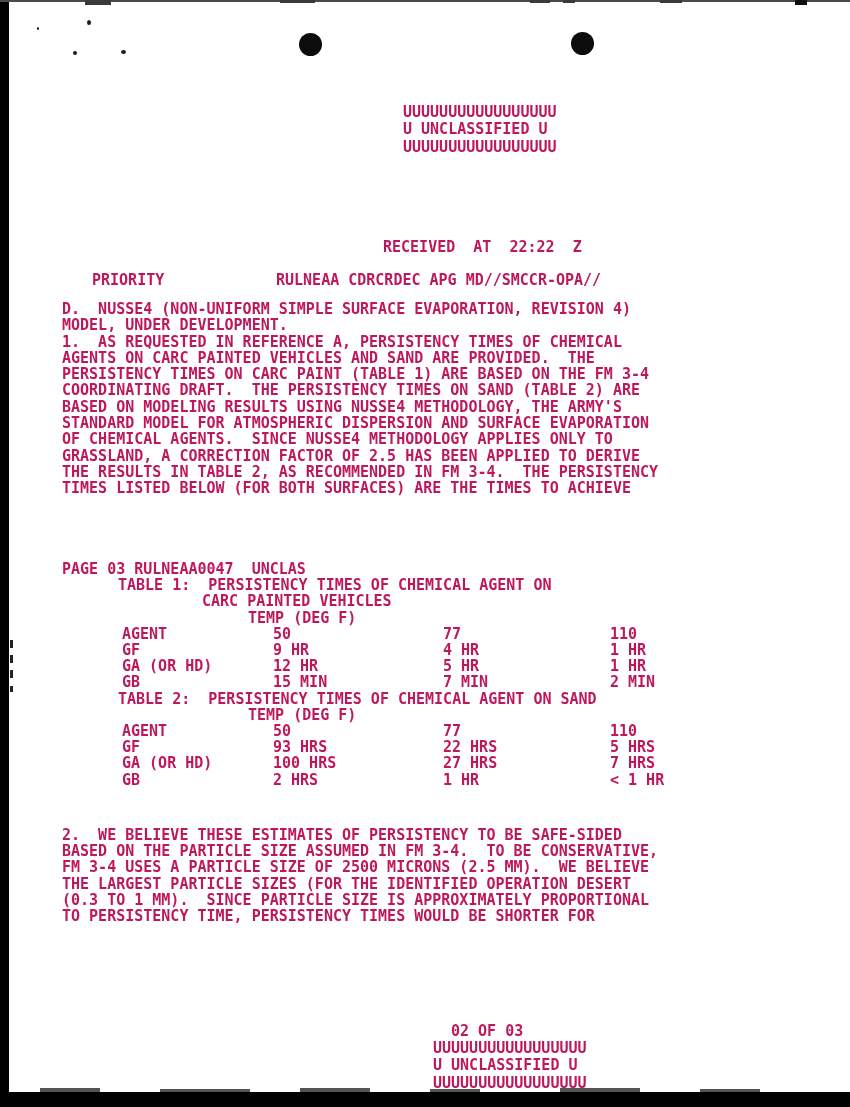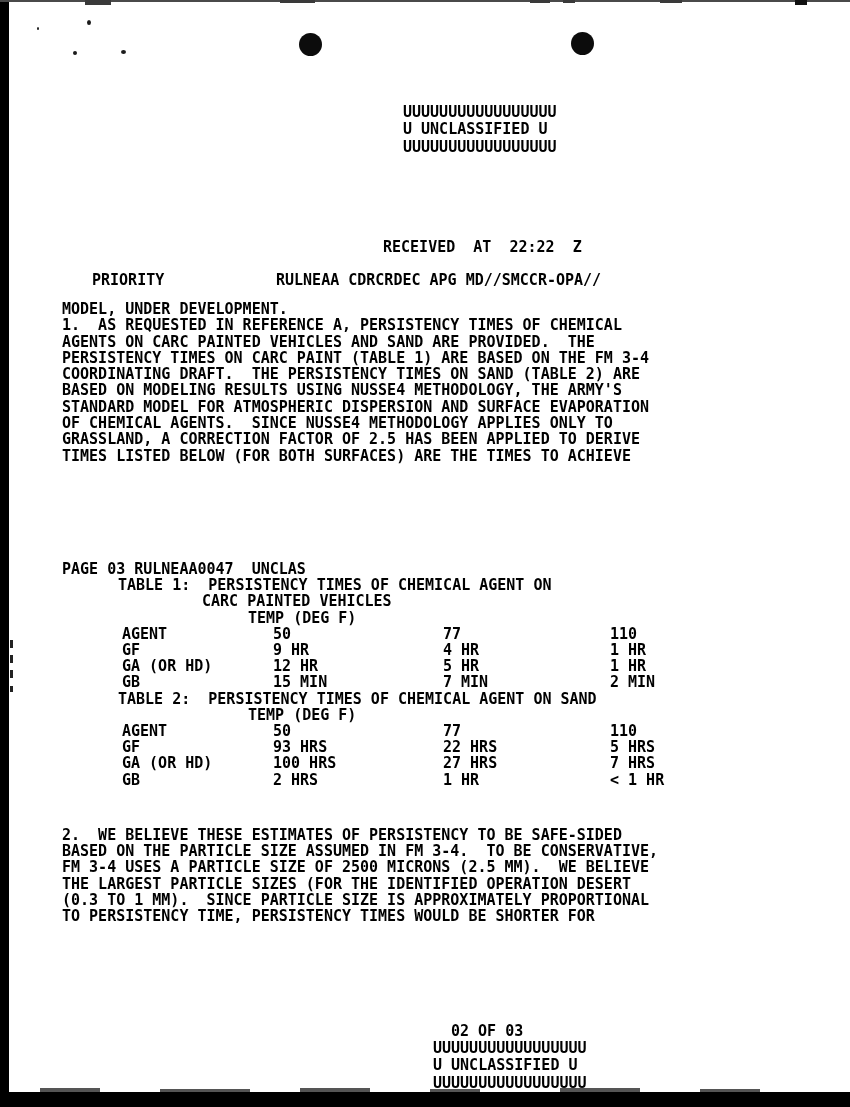--- a/index.html
+++ b/index.html
@@ -4,21 +4,21 @@
 <style>
   html,body{margin:0;padding:0;background:#e8e8e8;}
   .page{
     position:relative;
     width:850px;height:1107px;
     background:#ffffff;
     overflow:hidden;
     font-family:"DejaVu Sans Mono","Liberation Mono",monospace;
     font-size:15px;
     font-weight:700;
-    color:#000000;
+    color:#be185d;
   }
   .doc-line{white-space:pre;}
   
   .edge-left{position:absolute;left:0;top:0;width:9px;height:1107px;background:#000;}
   .edge-top{position:absolute;left:0;top:0;width:850px;height:2px;background:#4a4a4a;}
   .edge-bottom{position:absolute;left:0;top:1092px;width:850px;height:15px;background:#000;}
   .edge-dash{position:absolute;background:#3a3a3a;}
   .hole{position:absolute;width:23px;height:23px;border-radius:50%;background:#0c0c0c;}
   .hole-left{left:299px;top:33px;}
   .hole-right{left:571px;top:32px;}
@@ -76,29 +76,31 @@
       <div class="doc-line">UUUUUUUUUUUUUUUUU</div>
       <div class="doc-line">U UNCLASSIFIED U</div>
       <div class="doc-line">UUUUUUUUUUUUUUUUU</div>
     </div>
 
   <div class="received">RECEIVED  AT  22:22  Z</div>
   <div class="priority-label">PRIORITY</div>
   <div class="routing">RULNEAA CDRCRDEC APG MD//SMCCR-OPA//</div>
 
   <div class="para para1">
+      <div class="doc-line">D.  NUSSE4 (NON-UNIFORM SIMPLE SURFACE EVAPORATION, REVISION 4)</div>
       <div class="doc-line">MODEL, UNDER DEVELOPMENT.</div>
       <div class="doc-line">1.  AS REQUESTED IN REFERENCE A, PERSISTENCY TIMES OF CHEMICAL</div>
       <div class="doc-line">AGENTS ON CARC PAINTED VEHICLES AND SAND ARE PROVIDED.  THE</div>
       <div class="doc-line">PERSISTENCY TIMES ON CARC PAINT (TABLE 1) ARE BASED ON THE FM 3-4</div>
       <div class="doc-line">COORDINATING DRAFT.  THE PERSISTENCY TIMES ON SAND (TABLE 2) ARE</div>
       <div class="doc-line">BASED ON MODELING RESULTS USING NUSSE4 METHODOLOGY, THE ARMY'S</div>
       <div class="doc-line">STANDARD MODEL FOR ATMOSPHERIC DISPERSION AND SURFACE EVAPORATION</div>
       <div class="doc-line">OF CHEMICAL AGENTS.  SINCE NUSSE4 METHODOLOGY APPLIES ONLY TO</div>
       <div class="doc-line">GRASSLAND, A CORRECTION FACTOR OF 2.5 HAS BEEN APPLIED TO DERIVE</div>
+      <div class="doc-line">THE RESULTS IN TABLE 2, AS RECOMMENDED IN FM 3-4.  THE PERSISTENCY</div>
       <div class="doc-line">TIMES LISTED BELOW (FOR BOTH SURFACES) ARE THE TIMES TO ACHIEVE</div>
     </div>
 
   <div class="table-section">
     <div class="doc-line">PAGE 03 RULNEAA0047  UNCLAS</div>
     <div class="doc-line indent-title">TABLE 1:  PERSISTENCY TIMES OF CHEMICAL AGENT ON</div>
     <div class="doc-line indent-subtitle">CARC PAINTED VEHICLES</div>
     <div class="doc-line indent-temp">TEMP (DEG F)</div>
     <div>
         <div class="trow">

